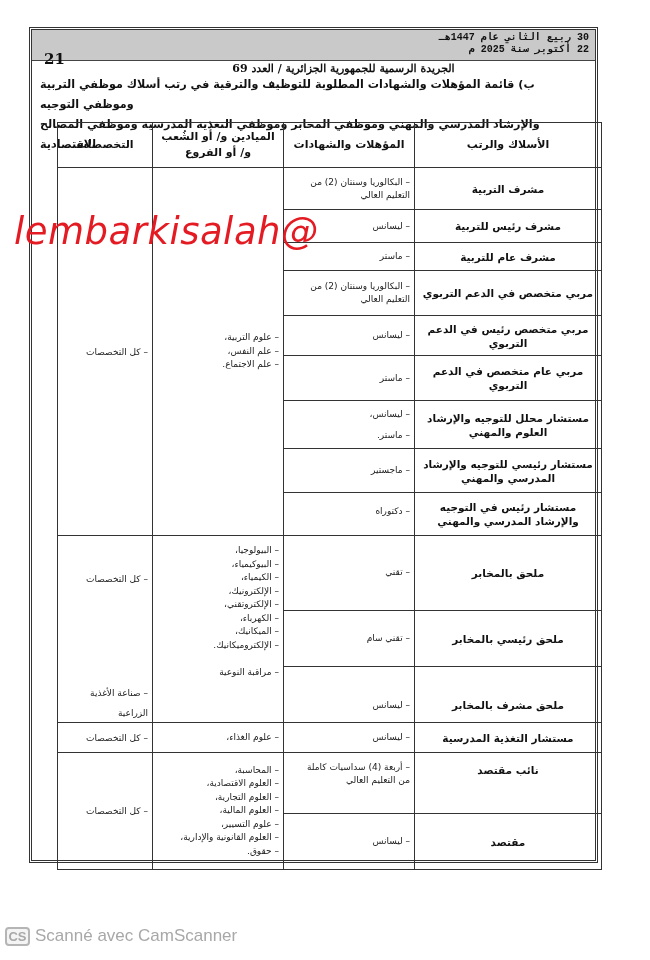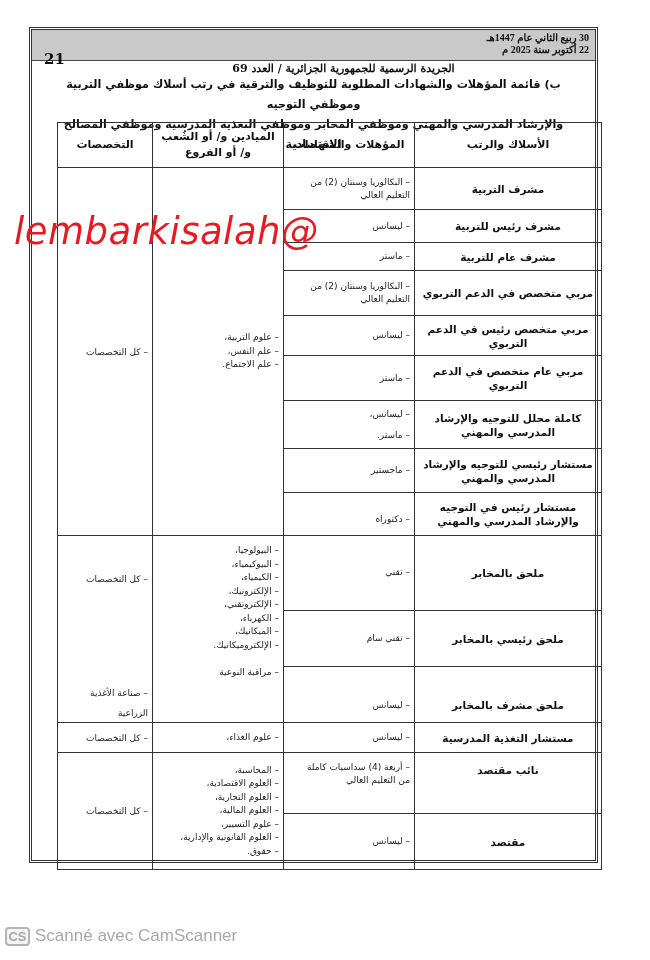--- a/index.html
+++ b/index.html
@@ -1,22 +1,22 @@
 <!DOCTYPE html>
 <html><head>
 <meta charset="utf-8">
 <style>
   html, body { margin: 0; padding: 0; background: #ffffff; }
   body { width: 650px; height: 960px; position: relative; overflow: hidden; font-family: "DejaVu Sans", sans-serif; color: #111; }
   .page-frame { position: absolute; left: 29px; top: 27px; width: 569px; height: 836px; border: 3px double #333; box-sizing: border-box; }
   .header-band { position: absolute; left: 0; top: 0; right: 0; height: 30px; background: #c9c9c9; border-bottom: 1.5px solid #444; }
-  .hdr-date { position: absolute; right: 6px; top: 2px; font-family: Liberation Serif, serif; font-weight: bold; font-size: 10px; line-height: 12px; text-align: right; direction: rtl; }
+  .hdr-date { position: absolute; right: 6px; top: 2px; font-family: Liberation Mono, monospace; font-weight: bold; font-size: 10px; line-height: 12px; text-align: right; direction: rtl; }
   .hdr-title { position: absolute; left: 0; right: 0; top: 8px; text-align: center; font-family: "DejaVu Serif", serif; font-weight: bold; font-size: 11px; direction: rtl; padding-left: 60px; margin-top: 24px; }
   .hdr-page { position: absolute; left: 12px; top: 20px; font-family: "DejaVu Serif", serif; font-weight: bold; font-size: 15px; }
-  .intro { position: absolute; left: 8px; right: 8px; top: 45px; direction: rtl; text-align: center; font-weight: bold; font-size: 11.2px; line-height: 20px; }
+  .intro { position: absolute; left: 8px; right: 8px; top: 45px; direction: rtl; text-align: left; font-weight: bold; font-size: 11.2px; line-height: 20px; }
   table.main { position: absolute; left: 25px; top: 92px; width: 544px; border-collapse: collapse; direction: rtl; table-layout: fixed; }
   table.main td, table.main th { border: 1.3px solid #333; padding: 2px 4px; vertical-align: middle; }
   table.main th { font-size: 11px; font-weight: bold; height: 40px; text-align: center; line-height: 16px; }
   .rank { font-weight: bold; font-size: 10.5px; text-align: center; line-height: 14px; }
   .qual { font-size: 9px; text-align: right; line-height: 13px; color: #222; }
   .field { font-size: 9px; text-align: right; line-height: 13.5px; color: #222; }
   .spec { font-size: 9px; text-align: right; line-height: 14px; color: #222; }
   .watermark { position: absolute; left: 14px; top: 210px; color: #e41b23; font-family: "DejaVu Sans", sans-serif; font-style: italic; font-size: 37px; letter-spacing: 0.5px; }
   .scanner { position: absolute; left: 5px; top: 926px; display: flex; align-items: center; gap: 5px; color: #a8a8a8; font-family: "Liberation Sans", sans-serif; font-size: 17px; }
   .cs-icon { width: 25px; height: 19px; border: 2px solid #b5b5b5; border-radius: 4px; box-sizing: border-box; font-weight: bold; font-size: 13px; display: flex; align-items: center; justify-content: center; color: #a8a8a8; background: #f4f4f4; }
@@ -88,33 +88,33 @@
     </tr>
     <tr style="height:40px">
       <td class="rank">مربي متخصص رئيس في الدعم التربوي</td>
       <td class="qual">– ليسانس</td>
     </tr>
     <tr style="height:45px">
       <td class="rank">مربي عام متخصص في الدعم التربوي</td>
       <td class="qual">– ماستر</td>
     </tr>
     <tr style="height:48px">
-      <td class="rank">كاملة محلل للتوجيه والإرشاد المدرسي والمهني</td>
+      <td class="rank">مستشار محلل للتوجيه والإرشاد العلوم والمهني</td>
       <td class="qual">
         <span class="line" style="margin-bottom:8px">– ليسانس،</span>
         <span class="line">– ماستر.</span>
       </td>
     </tr>
     <tr style="height:44px">
       <td class="rank">مستشار رئيسي للتوجيه والإرشاد المدرسي والمهني</td>
       <td class="qual">– ماجستير</td>
     </tr>
     <tr style="height:43px">
       <td class="rank">مستشار رئيس في التوجيه والإرشاد المدرسي والمهني</td>
-      <td class="qual" style="vertical-align:top;padding-top:20px">– دكتوراه</td>
+      <td class="qual" style="vertical-align:top;padding-top:12px">– دكتوراه</td>
     </tr>
 
     <tr style="height:70px">
       <td class="rank">ملحق بالمخابر</td>
       <td class="qual">– تقني</td>
       <td class="field" rowspan="3" style="vertical-align:top;padding-top:8px">
         <span class="line">– البيولوجيا،</span>
         <span class="line">– البيوكيمياء،</span>
         <span class="line">– الكيمياء،</span>
         <span class="line">– الإلكترونيك،</span>

